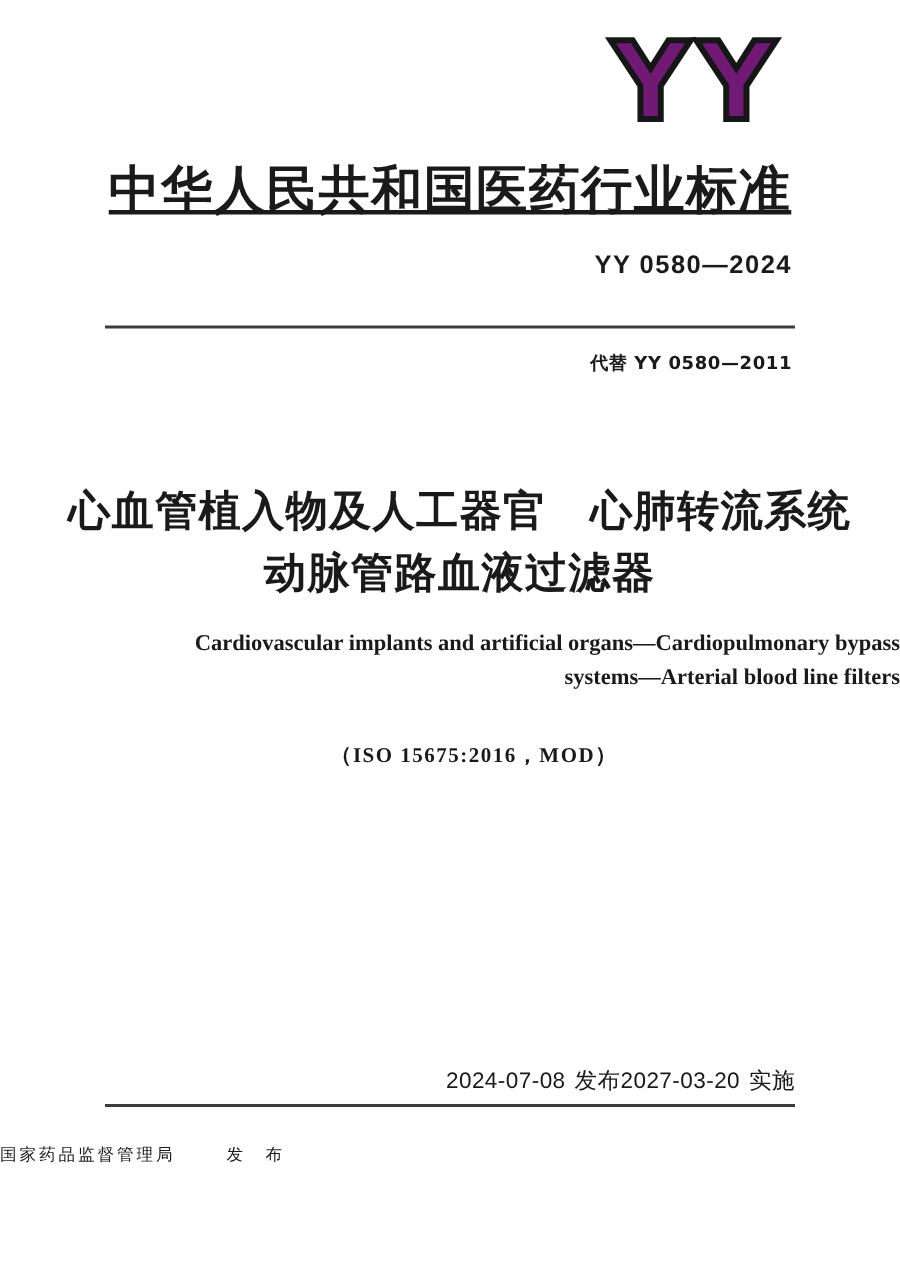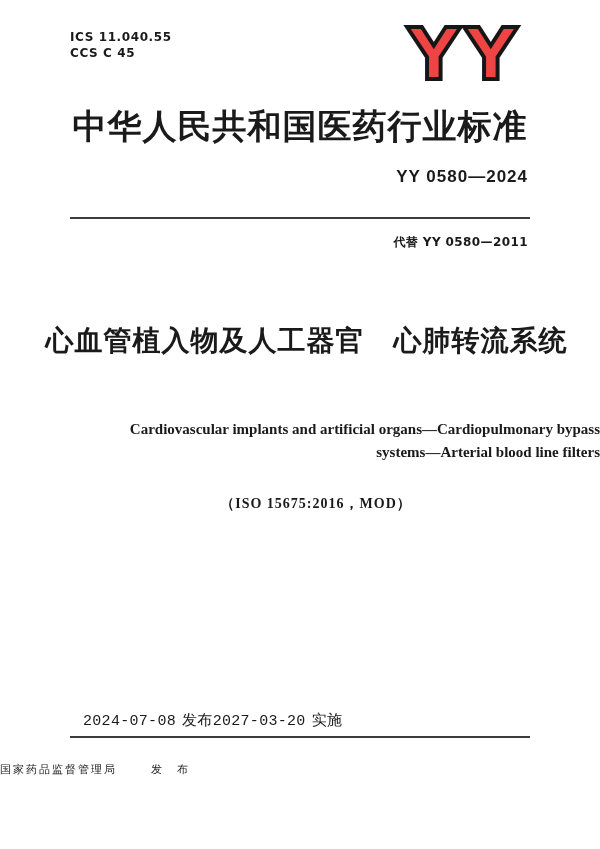--- a/index.html
+++ b/index.html
@@ -18,29 +18,30 @@
     font-size:12px;font-weight:bold;letter-spacing:.6px;line-height:1.3;
     font-family:"DejaVu Sans", sans-serif;
   }
   
   .logo{
     position:absolute;top:18px;right:78px;
     font-family:"DejaVu Sans", sans-serif;
     font-weight:bold;font-size:72px;line-height:1;
     letter-spacing:5px;
     -webkit-text-stroke:4px #161616;
-    color:#ef4444;
+    color:#701a75;
   }
   
   .national-title{
     position:absolute;left:0;right:0;top:104px;
     text-align:center;
     font-size:34px;font-weight:bold;letter-spacing:1px;
     font-family:"Liberation Sans", sans-serif;
     white-space:nowrap;
+    text-decoration:underline;
   }
   .std-no{
     position:absolute;right:72px;top:167px;
     font-size:17px;font-weight:bold;letter-spacing:1px;
     font-family:Liberation Sans, sans-serif;
   }
   .replaces{
     position:absolute;right:72px;top:192px;
     font-size:12px;font-weight:bold;letter-spacing:.4px;
     font-family:"DejaVu Sans", sans-serif;
@@ -68,59 +69,56 @@
   }
   .iso-ref{
     position:absolute;left:0;right:0;top:495px;
     text-align:center;
     font-size:14px;font-weight:bold;letter-spacing:1px;
     font-family:"Liberation Serif", serif;
     margin-left:32px;
   }
   
   .dates-row{
-    position:absolute;left:83px;right:70px;top:711px;
-    display:flex;justify-content:flex-start;
+    position:absolute;left:70px;right:70px;top:711px;
+    display:flex;justify-content:flex-end;
     font-size:15px;letter-spacing:.3px;
-    font-family:Liberation Mono, monospace;
+    font-family:Liberation Sans, sans-serif;
   }
   .dates-row .label{margin-left:6px;}
   .rule-bottom{
     position:absolute;left:70px;right:70px;top:736px;
     border-top:2px solid #3c3c3c;
   }
   .publisher-row{
     position:absolute;left:0;right:0;top:762px;
     font-size:11px;letter-spacing:2px;
     font-family:"Liberation Sans", sans-serif;
   }
   .publisher-row .publish-label{margin-left:34px;}
 </style>
 </head>
 <body>
 
 <div class="page">
 
-  <div class="ics-block">
-    <div>ICS 11.040.55</div>
-    <div>CCS C 45</div>
-  </div>
 
   <div class="logo" aria-label="YY">YY</div>
 
   <div class="national-title">中华人民共和国医药行业标准</div>
 
   <div class="std-no">YY 0580—2024</div>
 
   <div class="replaces">代替 YY 0580—2011</div>
 
   <div class="rule-top"></div>
 
   <div class="zh-title">
     <div>心血管植入物及人工器官　心肺转流系统</div>
+    <div>动脉管路血液过滤器</div>
   </div>
 
   <div class="en-title">
     <div>Cardiovascular implants and artificial organs—Cardiopulmonary bypass</div>
     <div>systems—Arterial blood line filters</div>
   </div>
 
   <div class="iso-ref">（ISO 15675:2016，MOD）</div>
 
   <div class="dates-row">

